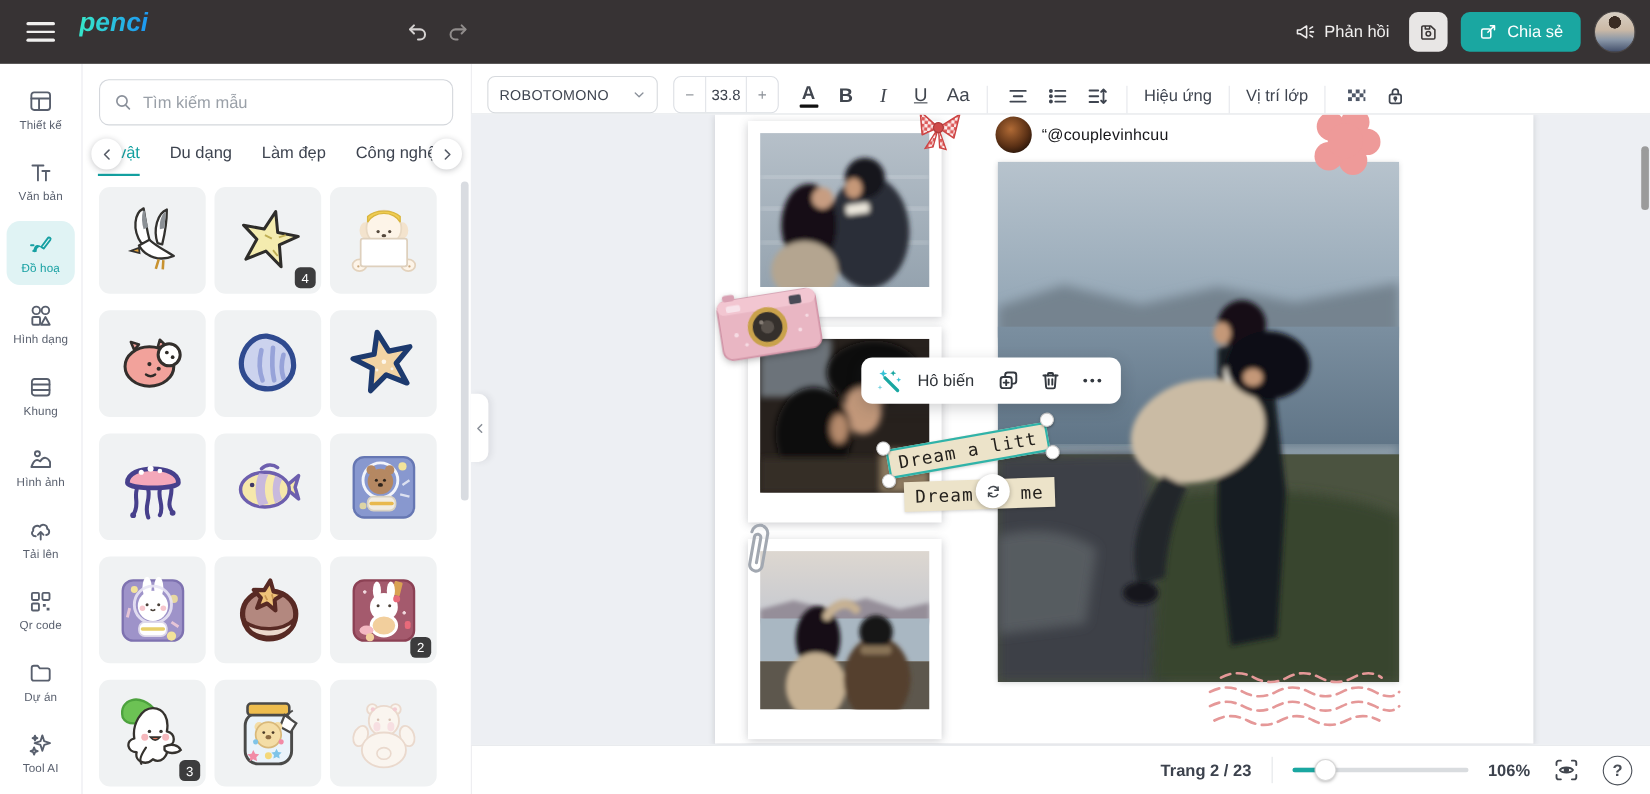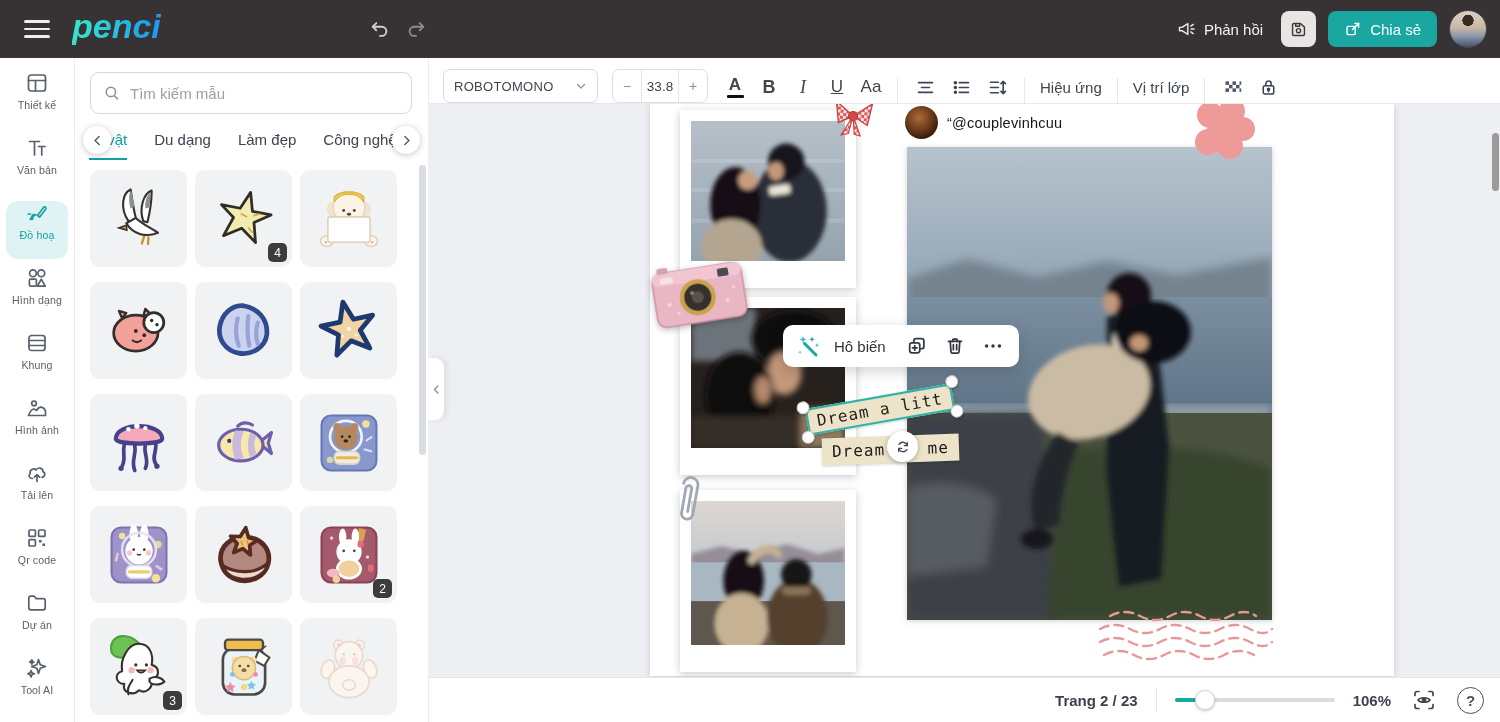--- a/index.html
+++ b/index.html
@@ -3,21 +3,21 @@
 <meta charset="utf-8">
 <style>
   * { margin:0; padding:0; box-sizing:border-box; }
   html,body { width:1500px; height:722px; overflow:hidden; font-family:"Liberation Sans","DejaVu Sans",sans-serif; background:#edeff3; position:relative; }
   button { font-family:inherit; border:none; background:none; cursor:pointer; }
 
   
   .topbar { position:absolute; left:0; top:0; width:1500px; height:58px; background:#373334; z-index:50; }
   .hamburger { position:absolute; left:24px; top:20px; width:26px; height:18px; display:flex; flex-direction:column; justify-content:space-between; }
   .hamburger span { display:block; height:2.6px; background:#f0efee; border-radius:2px; }
-  .logo { position:absolute; left:72px; top:7px; font-size:34px; font-weight:bold; font-style:italic; letter-spacing:0; background:linear-gradient(95deg,#35e3cc 10%,#1e9bf0 90%); -webkit-background-clip:text; background-clip:text; -webkit-text-fill-color:transparent; }
+  .logo { position:absolute; left:72px; top:7px; font-size:24px; font-weight:bold; font-style:italic; letter-spacing:0; background:linear-gradient(95deg,#35e3cc 10%,#1e9bf0 90%); -webkit-background-clip:text; background-clip:text; -webkit-text-fill-color:transparent; }
   .tb-icon-btn { position:absolute; top:18px; width:24px; height:24px; }
   .tb-icon-btn svg { width:22px; height:22px; }
   .undo { left:368px; color:#d5d2d1; }
   .redo { left:404px; color:#918d8c; }
   .doc-title { position:absolute; left:450px; top:0; height:58px; display:flex; align-items:center; gap:7px; }
   .doc-title .t { color:#f4f3f2; font-size:15.5px; font-weight:600; letter-spacing:.2px; }
   .doc-title .s { color:#9b9896; font-size:15px; }
   .doc-title svg { width:22px; height:22px; color:#8f8d8c; }
   .tb-right { position:absolute; right:13px; top:0; height:58px; display:flex; align-items:center; gap:12px; }
   .feedback { display:flex; align-items:center; gap:7px; color:#f2f1f0; font-size:15px; margin-right:6px; }
@@ -26,21 +26,21 @@
   .btn-gray.sq { width:35px; padding:0; justify-content:center; }
   .btn-gray svg { width:19px; height:19px; color:#3b3737; }
   .btn-teal { background:#1aa7a1; color:#fff; border-radius:8px; height:36px; display:flex; align-items:center; gap:8px; font-size:15px; padding:0 16px; }
   .btn-teal svg { width:18px; height:18px; color:#fff; }
   .avatar-top { width:38px; height:38px; border-radius:50%;
     background: radial-gradient(circle at 50% 26%, #3a2b22 17%, rgba(0,0,0,0) 18%),
                 linear-gradient(180deg,#d8cfc4 0%,#cbb9a6 45%,#8a97a8 70%,#44506b 100%); border:1px solid #4a4646; }
 
   
   .iconbar { position:absolute; left:0; top:58px; width:75px; bottom:0; background:#fff; border-right:1px solid #ececf0; display:flex; flex-direction:column; align-items:center; padding-top:13px; z-index:20; }
-  .side-item { width:62px; height:58px; margin-bottom:7px; display:flex; flex-direction:column; align-items:center; justify-content:flex-start; gap:4px; border-radius:12px; color:#585f6d; }
+  .side-item { width:62px; height:58px; margin-bottom:7px; display:flex; flex-direction:column; align-items:center; justify-content:center; gap:4px; border-radius:12px; color:#585f6d; }
   .side-item svg { width:24px; height:24px; }
   .side-item .lbl { font-size:10.6px; letter-spacing:.1px; }
   .side-item.active { background:#e0f3f4; color:#16a0a2; }
 
   
   .panel { position:absolute; left:75px; top:58px; width:353px; bottom:0; background:#fff; z-index:19; overflow:hidden; }
   .searchbox { position:absolute; left:15px; top:14px; width:322px; height:42px; border:1px solid #d4d7dc; border-radius:9px; display:flex; align-items:center; padding:0 12px; gap:9px; }
   .searchbox svg { width:18px; height:18px; color:#8a909a; flex:none; }
   .searchbox input { border:none; outline:none; font-size:15px; color:#3e4450; width:100%; font-family:inherit; }
   .searchbox input::placeholder { color:#9aa0a8; }

